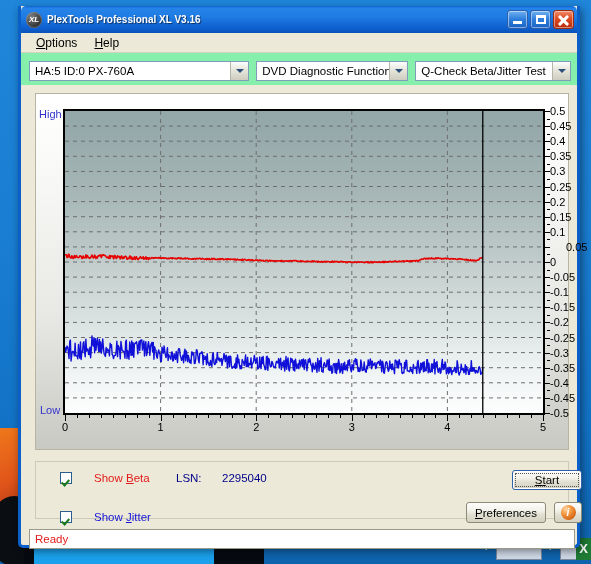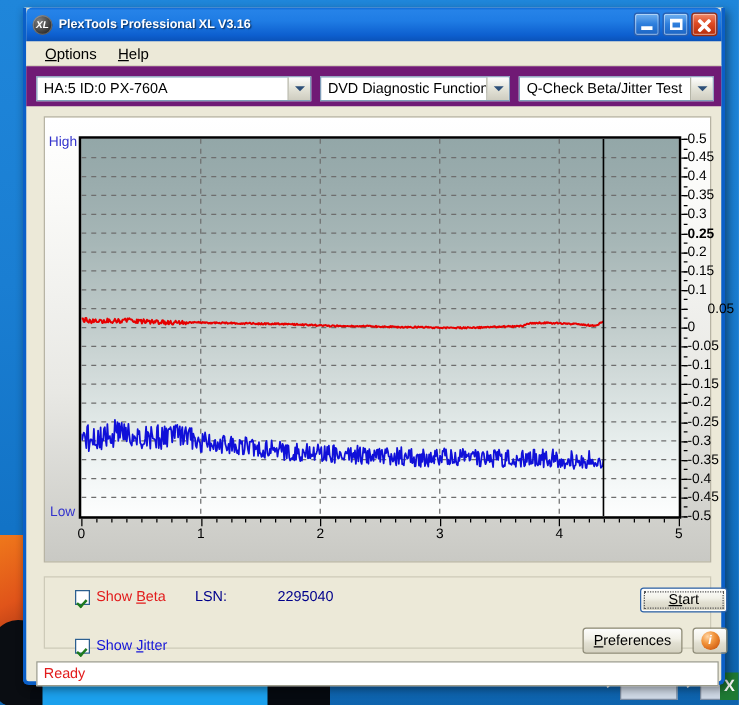--- a/index.html
+++ b/index.html
@@ -119,21 +119,21 @@
     border-bottom:1px solid #d6d2bd;
   }
   .menu-item{
     font-size:12px;color:#000;padding:2px 7px;cursor:default;
   }
   .menu-item u{text-decoration:underline;}
 
   
   #toolbar{
     height:29px;display:flex;align-items:center;
-    padding:3px 6px 0 8px;gap:7px;background:#701a75;
+    padding:3px 6px 0 8px;gap:7px;background:#86efac;
   }
   .combo{
     height:20px;background:#fff;
     border:1px solid #7f9db9;
     display:flex;align-items:center;
     box-sizing:border-box;
     font-size:11.5px;color:#000;
     cursor:default;
   }
   .combo .cb-text{padding-left:5px;flex:1 1 auto;white-space:nowrap;overflow:hidden;}
@@ -190,40 +190,40 @@
     position:absolute;top:321px;width:1px;height:5px;background:#000;
   }
 
   
   #controls{
     position:absolute;left:14px;top:455px;width:534px;height:58px;
     border:1px solid #cdcab8;
     background:#ece9d8;
     box-sizing:border-box;
   }
-  .chk-row{position:absolute;display:flex;align-items:center;gap:5px;}
+  .chk-row{position:absolute;display:flex;align-items:center;gap:22px;}
   #chk-beta-row{left:24px;top:10px;}
   #chk-jitter-row{left:24px;top:27px;margin-top:22px;}
   .checkbox{
     width:12px;height:12px;background:#fff;
     border:1px solid #2c5f8f;
     position:relative;box-sizing:border-box;cursor:pointer;
     flex:0 0 auto;
   }
   .checkbox::after{
     content:"";position:absolute;left:2px;top:5px;
     width:3px;height:6px;border:solid #1d7a1d;
     border-width:0 2px 2px 0;transform:rotate(42deg);
   }
   .chk-label{font-size:11.5px;cursor:default;white-space:nowrap;}
   .chk-label u{text-decoration:underline;}
   .beta-color{color:#e21b1b;}
   .jitter-color{color:#1515d8;}
 
-  #lsn-label{position:absolute;left:120px;top:10px;font-size:11.5px;color:#00008b;}
+  #lsn-label{position:absolute;left:140px;top:10px;font-size:11.5px;color:#00008b;}
   #lsn-value{position:absolute;left:186px;top:10px;font-size:11.5px;color:#00008b;}
 
   .xpbtn{
     position:absolute;
     background:linear-gradient(180deg,#fdfdfc 0%,#f2f1e8 42%,#e2e0d2 60%,#d4d1c0 100%);
     border:1px solid #8d8a76;
     border-radius:3px;
     font-size:11.5px;color:#000;
     display:flex;align-items:center;justify-content:center;
     cursor:pointer;box-sizing:border-box;
@@ -347,21 +347,21 @@
         <div class="ytick" style="top: 17px;">0.5</div>
         <div class="ytick-mark" style="top: 17px;"></div>
         <div class="ytick" style="top: 32.1px;">0.45</div>
         <div class="ytick-mark" style="top: 32.1px;"></div>
         <div class="ytick" style="top: 47.2px;">0.4</div>
         <div class="ytick-mark" style="top: 47.2px;"></div>
         <div class="ytick" style="top: 62.3px;">0.35</div>
         <div class="ytick-mark" style="top: 62.3px;"></div>
         <div class="ytick" style="top: 77.4px;">0.3</div>
         <div class="ytick-mark" style="top: 77.4px;"></div>
-        <div class="ytick" style="top: 92.5px; font-weight: bold;">0.25</div>
+        <div class="ytick" style="top: 92.5px;">0.25</div>
         <div class="ytick-mark" style="top: 92.5px;"></div>
         <div class="ytick" style="top: 107.6px;">0.2</div>
         <div class="ytick-mark" style="top: 107.6px;"></div>
         <div class="ytick" style="top: 122.7px;">0.15</div>
         <div class="ytick-mark" style="top: 122.7px;"></div>
         <div class="ytick" style="top: 137.8px;">0.1</div>
         <div class="ytick-mark" style="top: 137.8px;"></div>
         <div class="ytick" style="top: 152.9px; margin-left: 16px;">0.05</div>
         <div class="ytick-mark" style="top: 152.9px;"></div>
         <div class="ytick" style="top: 168px;">0</div>

